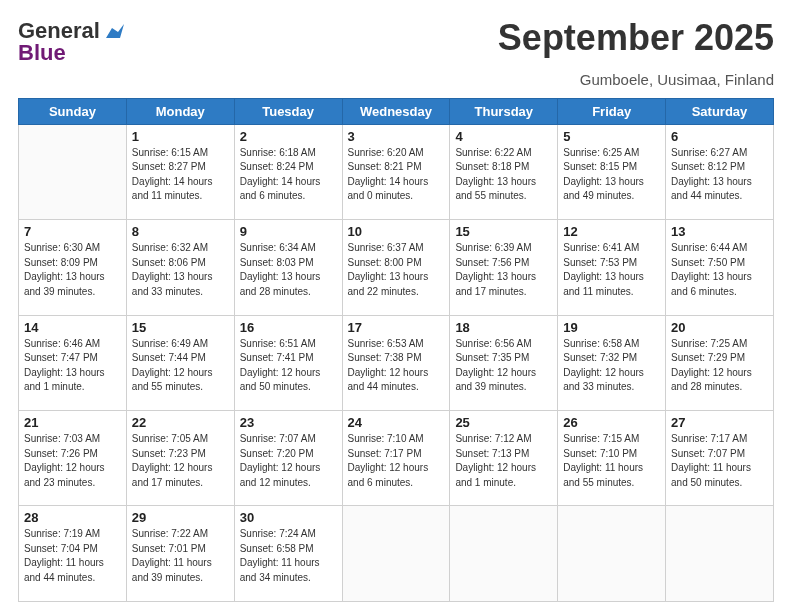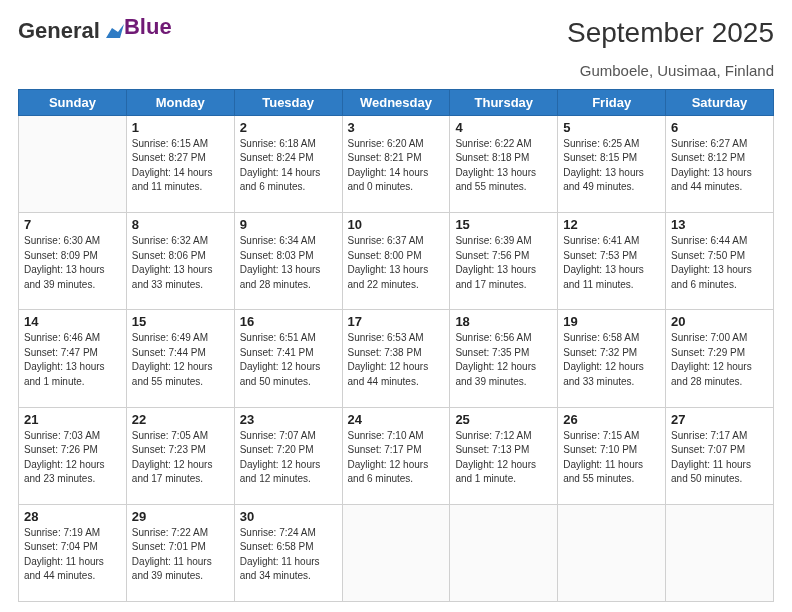--- a/index.html
+++ b/index.html
@@ -18,33 +18,33 @@
       flex-direction: column;
     }
     .header {
       display: flex;
       justify-content: space-between;
       align-items: flex-start;
       margin-bottom: 10px;
     }
     .logo {
       display: flex;
-      flex-direction: row;
+      flex-direction: column;
       align-items: flex-start;
     }
     .logo-line {
       display: flex;
       align-items: center;
     }
     .title-block {
       text-align: right;
     }
     .month-title {
-      font-size: 28px;
-      font-weight: normal;
+      font-size: 36px;
+      font-weight: bold;
       color: #333;
       line-height: 1.1;
     }
     .location-subtitle {
       font-size: 15px;
       color: #555;
       margin-top: 13px;
     }
     .calendar {
       border: 1px solid #ccc;
@@ -256,21 +256,21 @@
           </td>
           <td>
             <div class="day-number">19</div>
             <div class="day-info">Sunrise: 6:58 AM
 Sunset: 7:32 PM
 Daylight: 12 hours
 and 33 minutes.</div>
           </td>
           <td>
             <div class="day-number">20</div>
-            <div class="day-info">Sunrise: 7:00 AM
+            <div class="day-info">Sunrise: 7:25 AM
 Sunset: 7:29 PM
 Daylight: 12 hours
 and 28 minutes.</div>
           </td>
         </tr>
         <tr>
           <td>
             <div class="day-number">21</div>
             <div class="day-info">Sunrise: 7:03 AM
 Sunset: 7:26 PM

